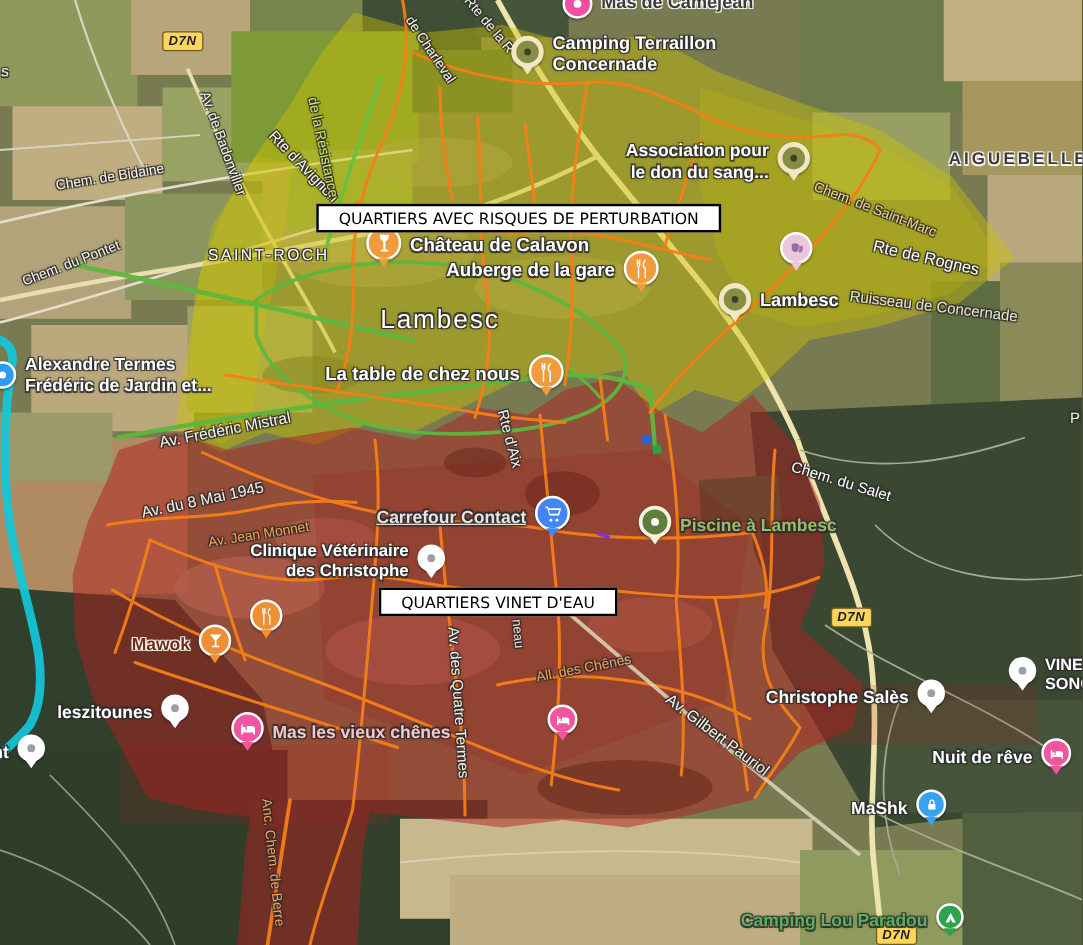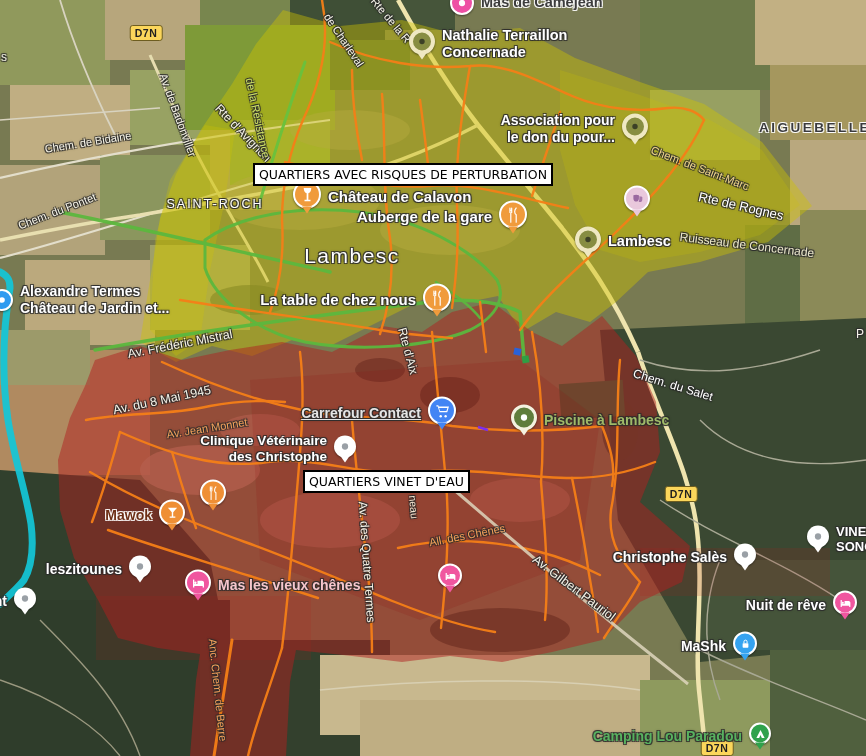--- a/index.html
+++ b/index.html
@@ -6,24 +6,24 @@
   #map{position:relative;width:866px;height:756px;overflow:hidden;
        font-family:"Liberation Sans",sans-serif;background:#787a52;}
   #map svg.base{position:absolute;left:0;top:0;}
   .map-label{position:absolute;white-space:nowrap;pointer-events:none;font-weight:400;}
   .halo-dark{text-shadow:-1px -1px 0 rgba(45,45,45,.8),1px -1px 0 rgba(45,45,45,.8),
              -1px 1px 0 rgba(45,45,45,.8),1px 1px 0 rgba(45,45,45,.8),0 0 3px rgba(0,0,0,.55);}
   .halo-light{text-shadow:-1px -1px 0 rgba(255,255,255,.85),1px -1px 0 rgba(255,255,255,.85),
               -1px 1px 0 rgba(255,255,255,.85),1px 1px 0 rgba(255,255,255,.85);}
   .zone-box{position:absolute;background:#fff;border:2px solid #000;color:#000;
             font-family:"DejaVu Sans",sans-serif;font-size:12.5px;line-height:17px;
-            padding:1px 4px;white-space:nowrap;z-index:40;}
+            padding:1px 16px;white-space:nowrap;z-index:40;}
   .badge{position:absolute;background:#fbd65b;border:1px solid #6d5d20;border-radius:3px;
          color:#1f1f1f;font-size:10.5px;font-weight:700;padding:0 4px;line-height:14px;
-         z-index:30;transform:translate(-50%,-50%);letter-spacing:.5px;}
+         z-index:30;transform:translate(-50%,-50%);letter-spacing:.5px;font-style:italic;}
   .poi{position:absolute;z-index:35;transform:translate(-50%,-50%);display:flex;
        flex-direction:column;align-items:center;}
   .poi-circle{border-radius:50%;box-sizing:border-box;display:flex;align-items:center;
        justify-content:center;box-shadow:0 1px 2px rgba(0,0,0,.45);}
   .poi-tail{width:0;height:0;border-left:5px solid transparent;border-right:5px solid transparent;
        border-top:7px solid #fff;margin-top:-2px;}
   .poi-label{position:absolute;font-weight:600;line-height:1.16;white-space:nowrap;z-index:36;}
 </style>
 </head>
 <body>
@@ -205,34 +205,34 @@
       </div>
       <div class="poi" style="left: 422px; top: 44px;">
         <span class="poi-circle" style="width: 26px; height: 26px; background: rgb(135, 141, 66); border: 4px solid rgb(239, 232, 194);">
           <svg viewBox="0 0 24 24" width="18" height="18" aria-hidden="true">
             <circle cx="12" cy="12" r="3.6" fill="#3c4026"></circle>
           </svg>
         </span>
         <span class="poi-tail" style="border-top-color: rgb(239, 232, 194);"></span>
       </div>
       <div class="poi-label halo-dark" style="font-size: 14.5px; color: rgb(255, 255, 255); top: 26.89px; left: 442px; text-align: left;">
-        <div>Nathalie Terraillon</div>
+        <div>Camping Terraillon</div>
         <div>Concernade</div>
       </div>
       <div class="poi" style="left: 635px; top: 129px;">
         <span class="poi-circle" style="width: 26px; height: 26px; background: rgb(135, 141, 66); border: 4px solid rgb(239, 232, 194);">
           <svg viewBox="0 0 24 24" width="18" height="18" aria-hidden="true">
             <circle cx="12" cy="12" r="3.6" fill="#3c4026"></circle>
           </svg>
         </span>
         <span class="poi-tail" style="border-top-color: rgb(239, 232, 194);"></span>
       </div>
       <div class="poi-label halo-dark" style="font-size: 14px; color: rgb(255, 255, 255); top: 112.48px; right: 251px; text-align: right;">
         <div>Association pour</div>
-        <div>le don du pour...</div>
+        <div>le don du sang...</div>
       </div>
       <div class="poi" style="left: 307px; top: 197px;">
         <span class="poi-circle" style="width: 28px; height: 28px; background: rgb(240, 155, 60); border: 2px solid rgb(255, 255, 255);">
           <svg viewBox="0 0 24 24" width="19" height="19" aria-hidden="true">
             <path fill="#fff" d="M7.2 3h9.6c0 4-1.9 6.2-3.7 6.8V18h2.7v1.8H8.2V18h2.7V9.8C9.1 9.2 7.2 7 7.2 3z"></path>
           </svg>
         </span>
         <span class="poi-tail" style="border-top-color: rgb(240, 155, 60);"></span>
       </div>
       <div class="poi-label halo-dark" style="font-size: 15px; color: rgb(255, 255, 255); top: 188.15px; left: 328px; text-align: left;">
@@ -290,21 +290,21 @@
       </div>
       <div class="poi" style="left: 2px; top: 300px;">
         <span class="poi-circle" style="width: 22px; height: 22px; background: rgb(45, 155, 240); border: 2px solid rgb(255, 255, 255);">
           <svg viewBox="0 0 24 24" width="16" height="16" aria-hidden="true">
             <circle cx="12" cy="12" r="4.2" fill="#fff"></circle>
           </svg>
         </span>
       </div>
       <div class="poi-label halo-dark" style="font-size: 14px; color: rgb(255, 255, 255); top: 283.48px; left: 20px; text-align: left;">
         <div>Alexandre Termes</div>
-        <div>Château de Jardin et...</div>
+        <div>Frédéric de Jardin et...</div>
       </div>
       <div class="poi" style="left: 442px; top: 413px;">
         <span class="poi-circle" style="width: 28px; height: 28px; background: rgb(66, 133, 244); border: 2px solid rgb(255, 255, 255);">
           <svg viewBox="0 0 24 24" width="19" height="19" aria-hidden="true">
             <g fill="#fff">
               <circle cx="9.7" cy="18.6" r="1.5"></circle>
               <circle cx="15.9" cy="18.6" r="1.5"></circle>
               <path d="M4.3 4.6h2.4l.5 1.8h13l-2.2 7.3H8.3L6 6.4H4.3V4.6zm4.5 7.3h8.1l1.2-3.7H7.7l1.1 3.7z"></path>
             </g>
           </svg>

